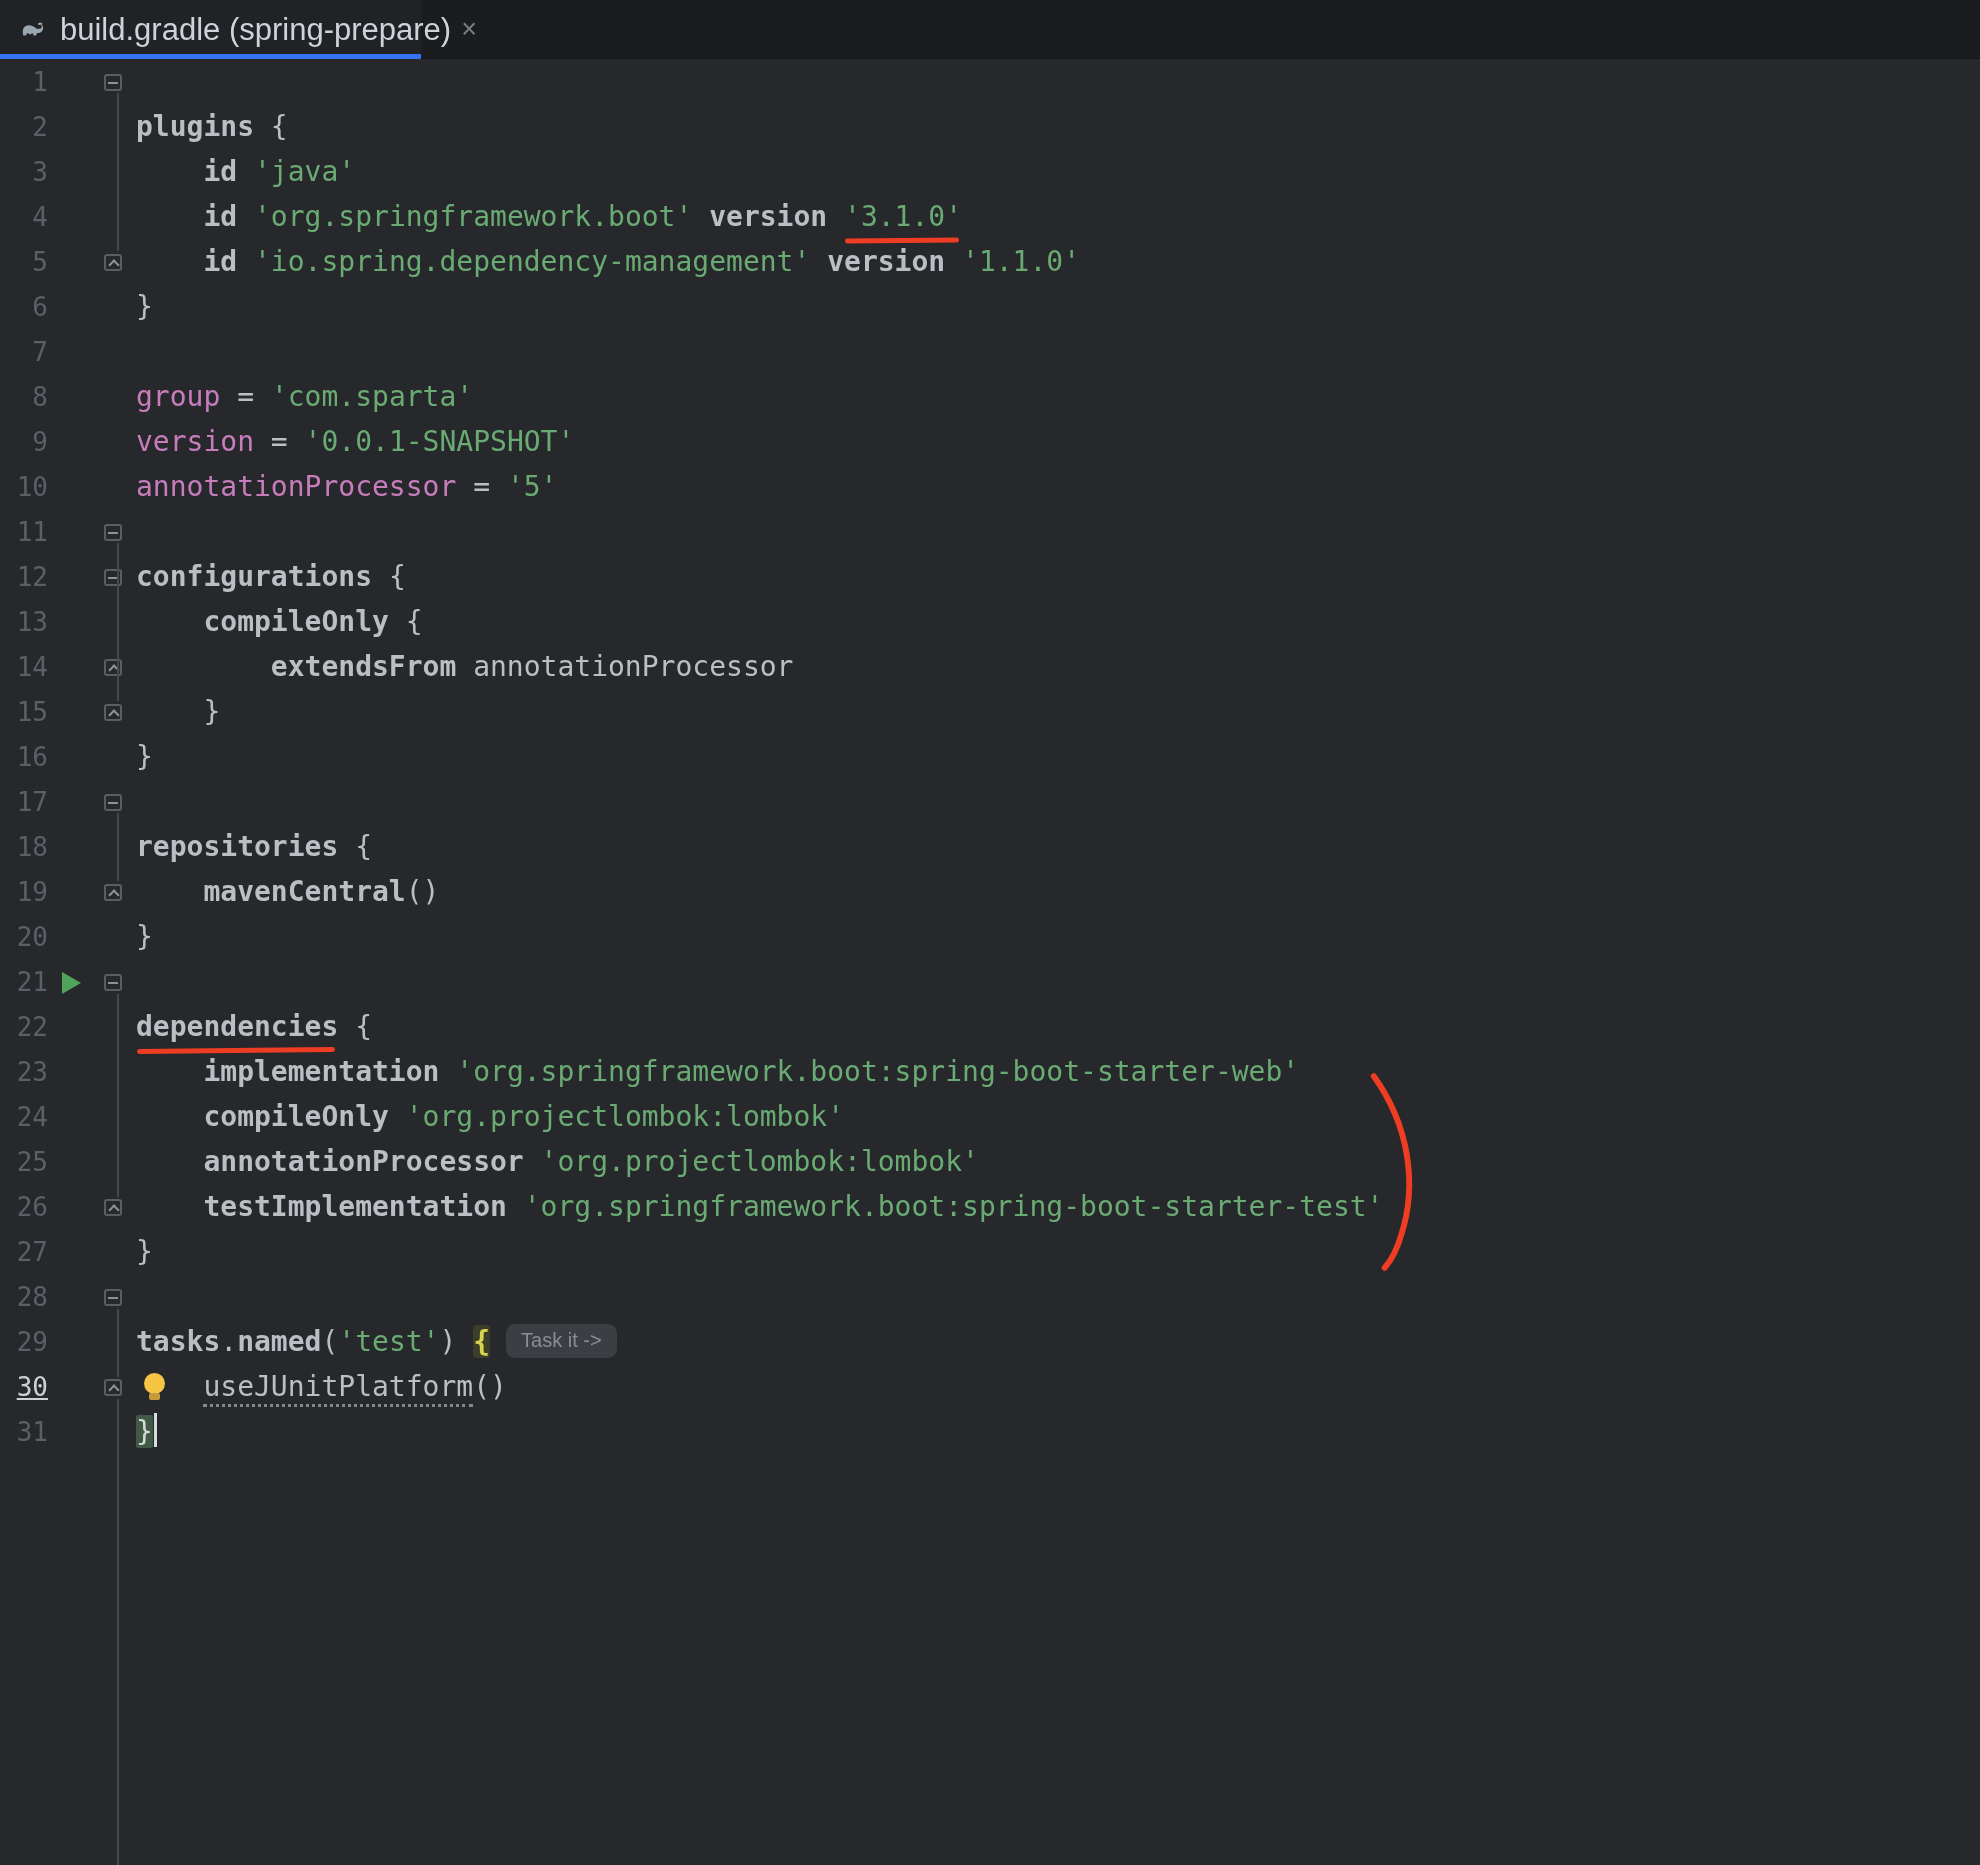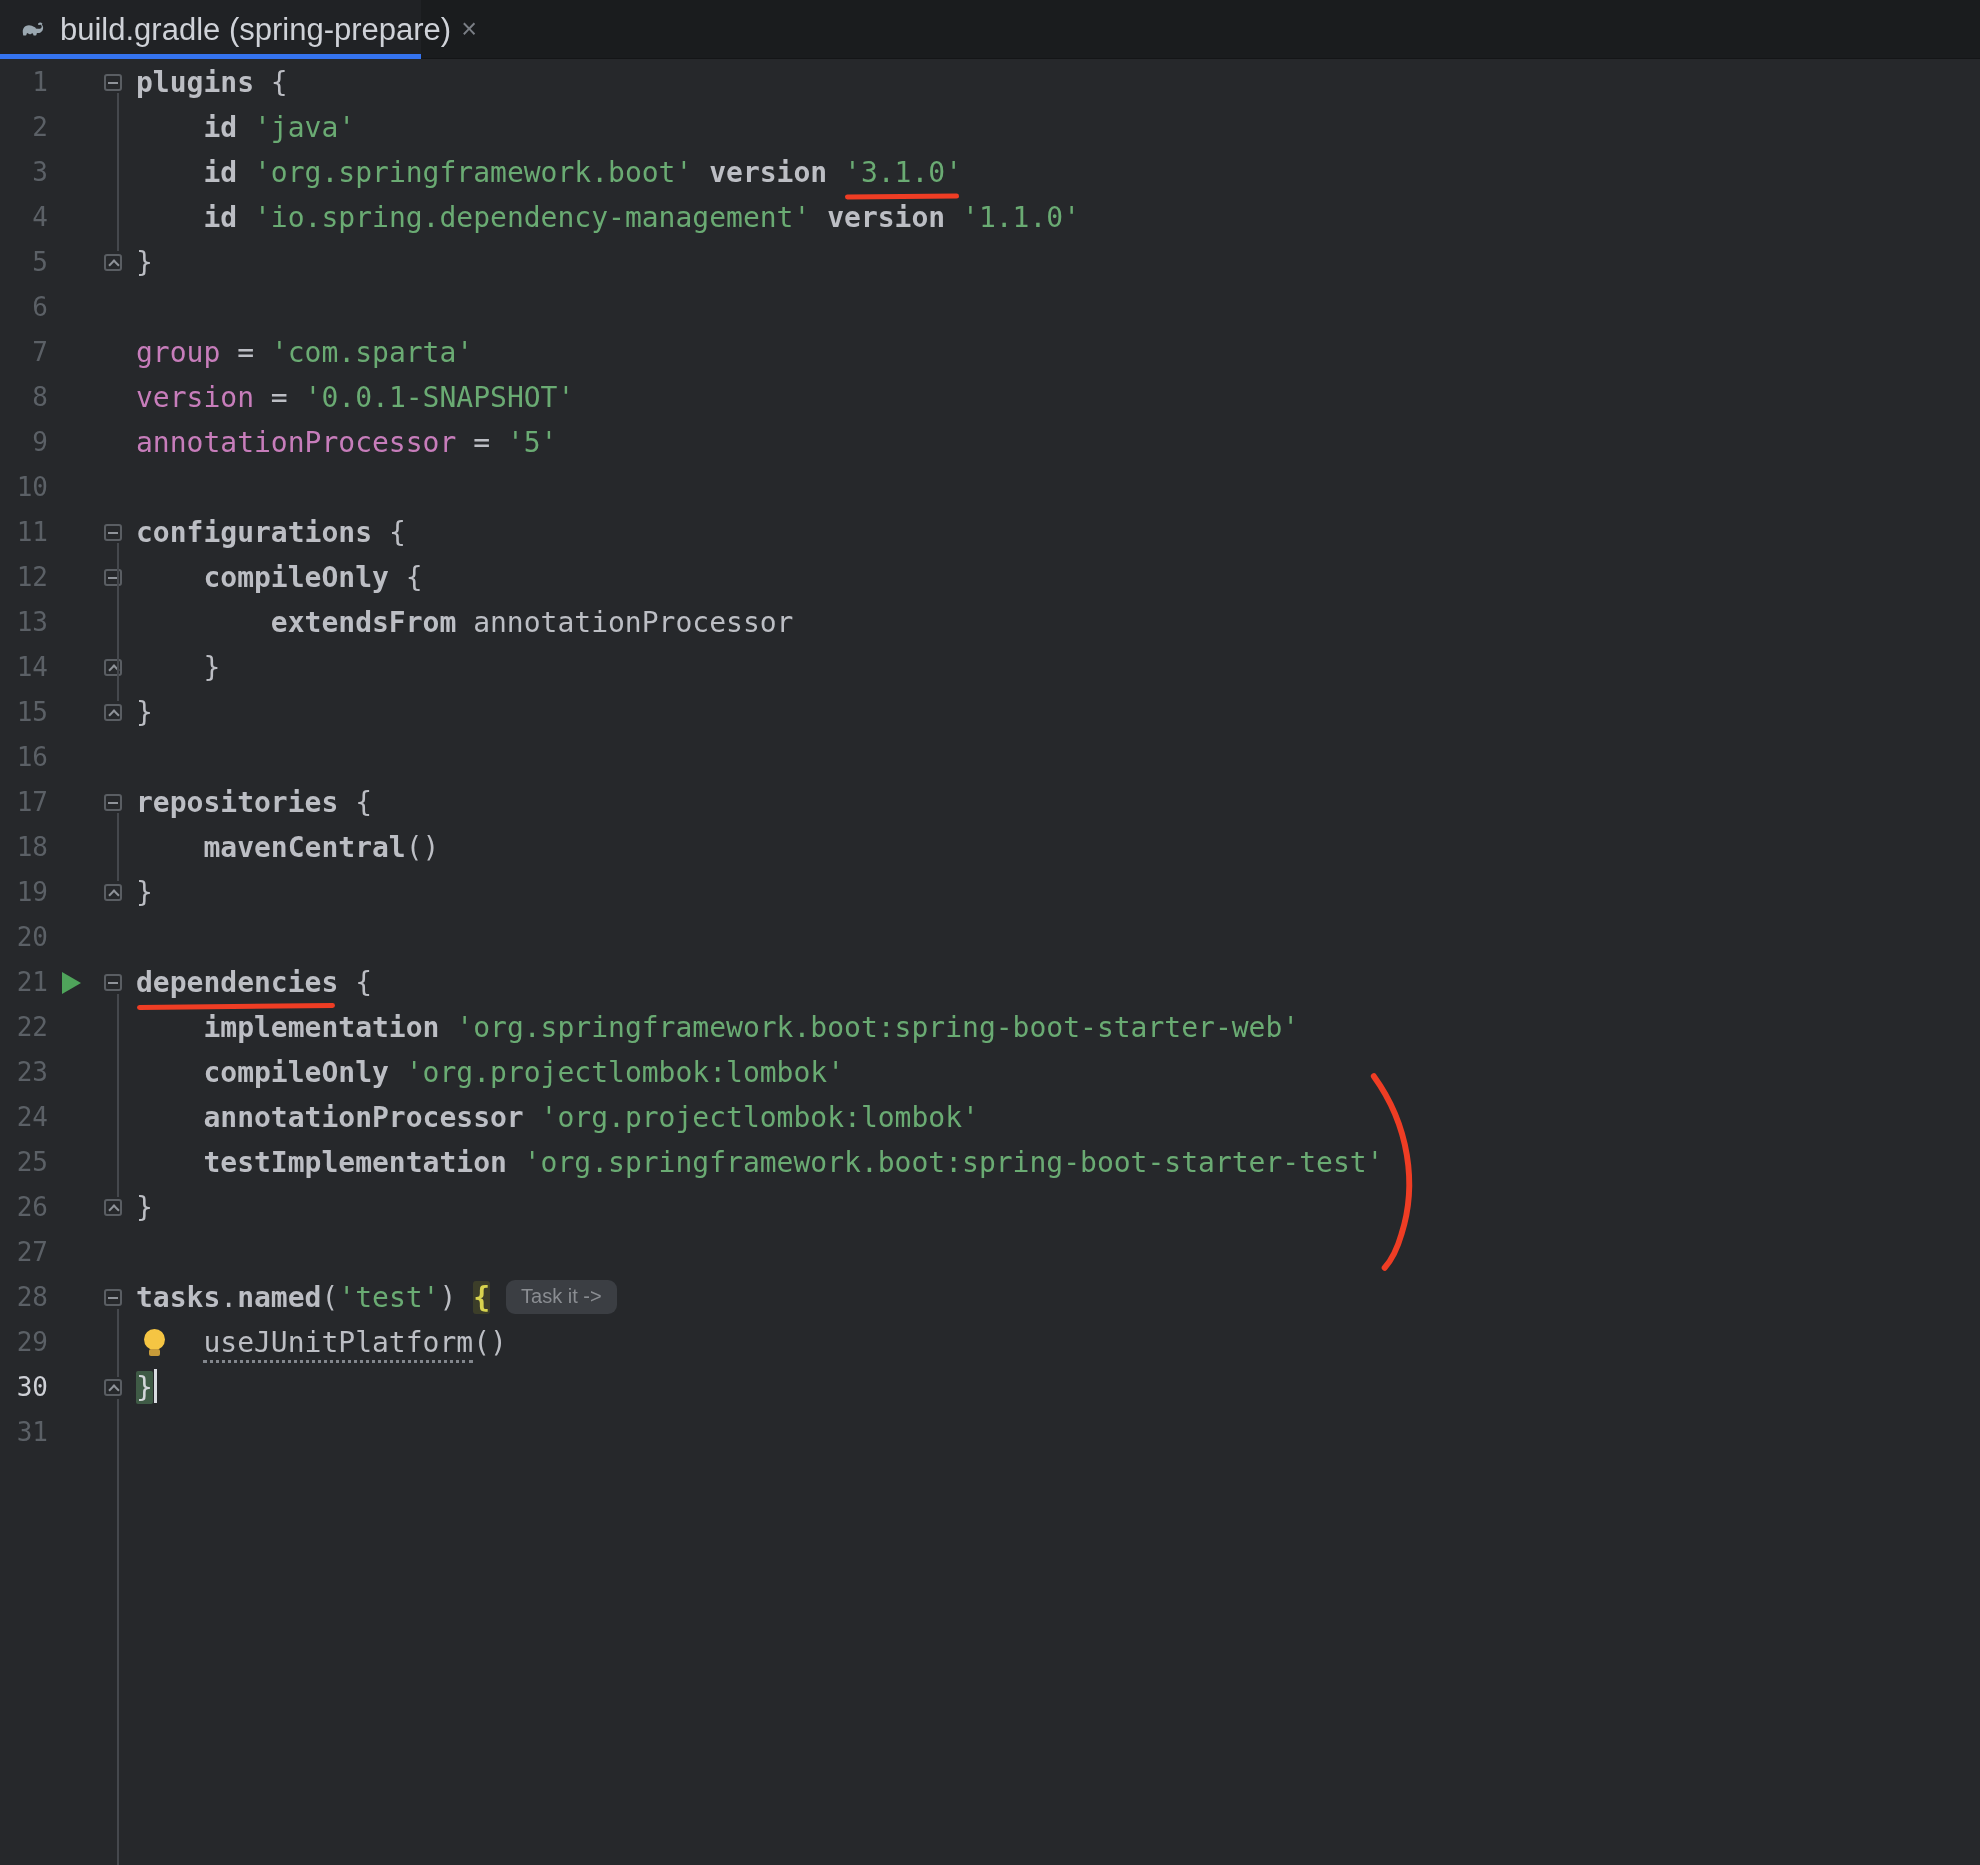--- a/index.html
+++ b/index.html
@@ -28,28 +28,28 @@
   .tab-icon{width:30px;height:30px;margin-right:12px;flex-shrink:0;}
   .tab-icon svg{width:30px;height:30px;display:block;}
   .tab-title{color:#cfd2d8;font-size:31px;white-space:nowrap;flex:1;}
   .tab-close{color:#7a7e85;font-size:27px;line-height:27px;margin-left:10px;cursor:pointer;}
 
   
   .editor{position:absolute;top:60px;left:0;width:1980px;bottom:0;background:var(--bg-editor);}
   .lines{position:relative;}
   .line{display:flex;height:45px;align-items:stretch;}
   .lnum{width:48px;flex-shrink:0;text-align:right;color:var(--lnum);font-family:"DejaVu Sans Mono",monospace;font-size:26px;line-height:45px;}
-  .lnum.cur{color:var(--lnum-current);}
+  .lnum.cur{color:var(--lnum-current);text-decoration:underline;}
   .gicons{width:51px;flex-shrink:0;position:relative;}
   .run{position:absolute;left:14px;top:12px;width:0;height:0;border-left:19px solid var(--run-green);border-top:11px solid transparent;border-bottom:11px solid transparent;cursor:pointer;}
   .foldcol{width:30px;flex-shrink:0;position:relative;}
   .fm{position:absolute;left:5px;top:14px;width:18px;height:17px;border:2px solid #5a5e63;border-radius:3px;background:var(--bg-editor);cursor:pointer;}
   .fm.open::after{content:"";position:absolute;left:2px;right:2px;top:50%;height:2px;margin-top:-1px;background:#8f9399;}
   .fm.close::after{content:"";position:absolute;left:4px;top:5px;width:6px;height:6px;border-left:2px solid #8f9399;border-top:2px solid #8f9399;transform:rotate(45deg);}
-  .code{position:relative;white-space:pre;font-family:"DejaVu Sans Mono",monospace;font-size:28px;line-height:45px;color:var(--text);padding-left:7px;}
+  .code{position:relative;white-space:pre;font-family:"DejaVu Sans Mono",monospace;font-size:28px;line-height:45px;color:var(--text);padding-left:7px;margin-top:44px;}
 
   .tk-p{color:var(--text);}
   .tk-b{color:var(--text);font-weight:700;}
   .tk-s{color:var(--string);}
   .tk-v{color:var(--purple);}
   .tk-y{color:#d8d44e;font-weight:700;background:rgba(95,96,40,.40);border-radius:3px;}
   .tk-m{color:#d4d7db;background:#3f5b46;border-radius:2px;}
   .tk-u{color:var(--text);border-bottom:3px dotted #83878d;padding-bottom:1px;}
   .tk-redline{position:relative;display:inline-block;}
   .tk-redline::after{content:"";position:absolute;left:1px;right:3px;bottom:-4px;height:5px;background:var(--red);border-radius:3px;transform:rotate(-0.6deg);}

